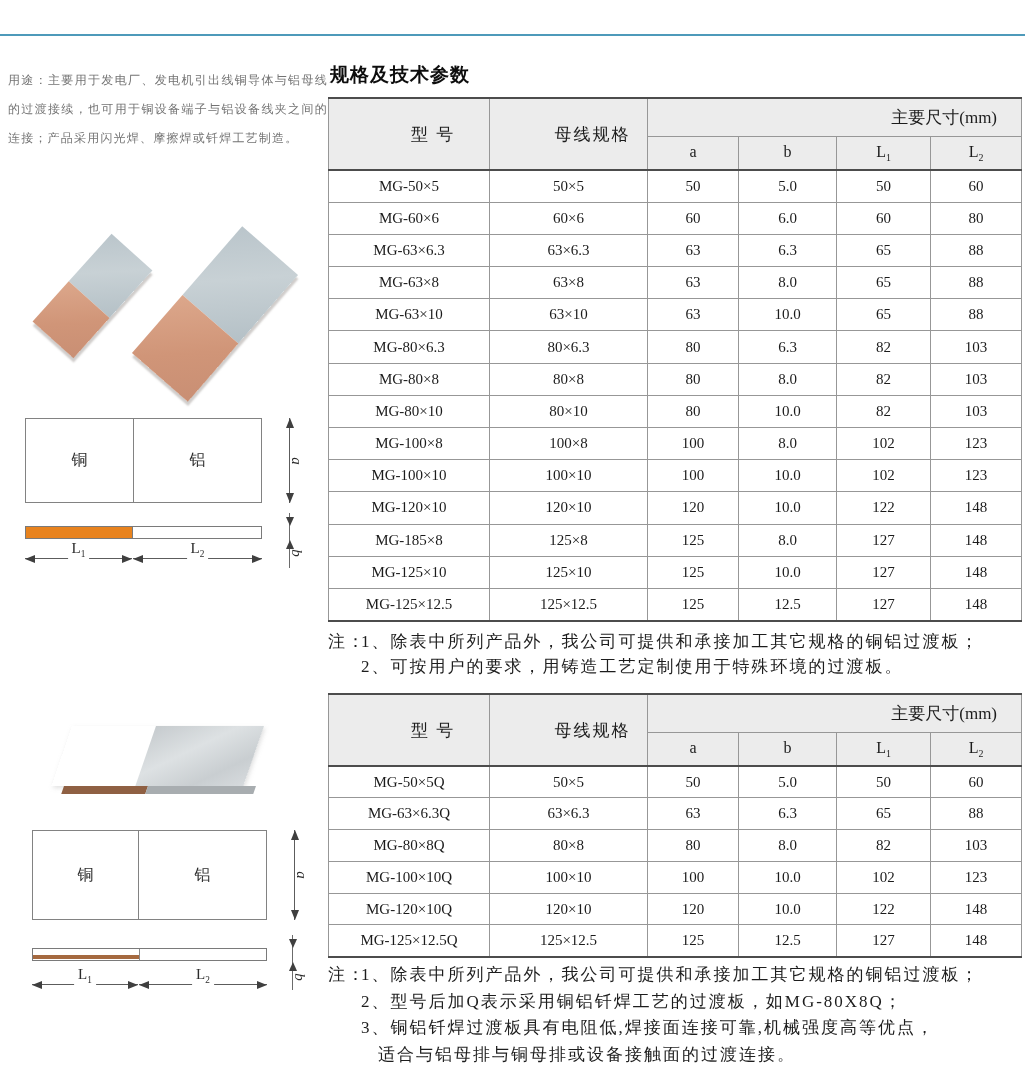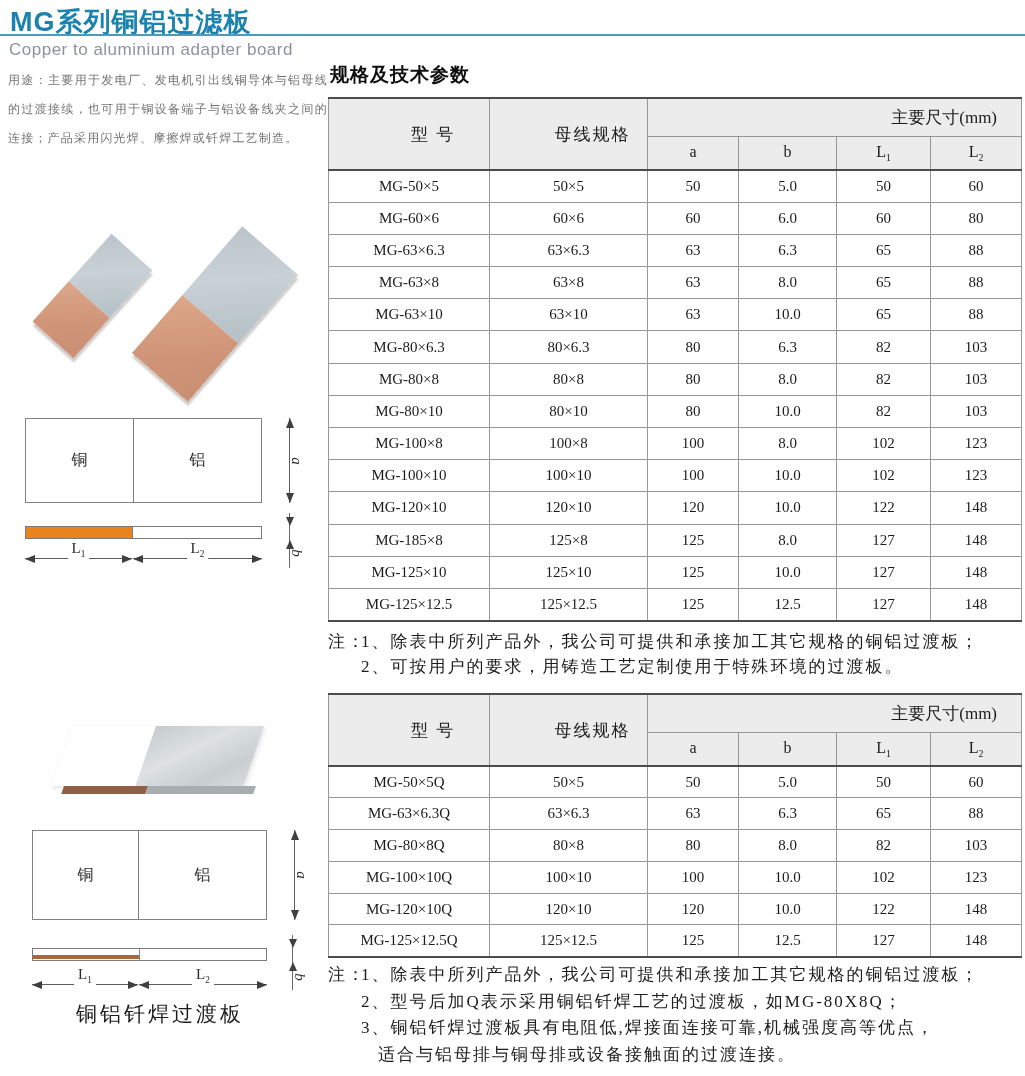--- a/index.html
+++ b/index.html
@@ -103,23 +103,21 @@
   .notes-2 { top:962px; line-height:26.5px; }
   .note-line { position:relative; padding-left:33px; }
   .note-line.cont { padding-left:50px; }
   .note-prefix { position:absolute; left:0; top:0; }
 </style>
 </head>
 <body>
 
 <div class="page">
 
-  <h1 class="page-title">MG系列铜铝过滤板</h1>
   <div class="title-rule"></div>
-  <div class="page-subtitle">Copper to aluminium adapter board</div>
 
   <p class="intro">用途：主要用于发电厂、发电机引出线铜导体与铝母线的过渡接续，也可用于铜设备端子与铝设备线夹之间的连接；产品采用闪光焊、摩擦焊或钎焊工艺制造。</p>
 
   <div class="plate plate-small">
     <div class="plate-al"></div>
     <div class="plate-cu"></div>
   </div>
   <div class="plate plate-large">
     <div class="plate-al"></div>
     <div class="plate-cu"></div>
@@ -185,21 +183,20 @@
   <div class="hdim" style="left:139px; top:984px; width:128px;">
     <span class="arr-l"></span>
     <span class="arr-r"></span>
     <span class="hlbl"><span>L</span><sub>2</sub></span>
   </div>
   <div class="vdim" style="left:292px; top:935px; height:55px; border-left-color:#6b6b6b;">
     <span style="position:absolute; top:4px; left:-4.5px; width:0; height:0; border-left:4px solid transparent; border-right:4px solid transparent; border-top:9px solid #3f3f3f;"></span>
     <span style="position:absolute; top:27px; left:-4.5px; width:0; height:0; border-left:4px solid transparent; border-right:4px solid transparent; border-bottom:9px solid #3f3f3f;"></span>
     <span class="vlbl" style="top:42px;">b</span>
   </div>
-  <div class="diagram-caption">铜铝钎焊过渡板</div>
 
   <h2 class="section-title">规格及技术参数</h2>
 
   <table class="spec-table t1">
     <colgroup>
       <col style="width:161px">
         <col style="width:158px">
         <col style="width:91px">
       <col style="width:98px">
         <col style="width:94px">

